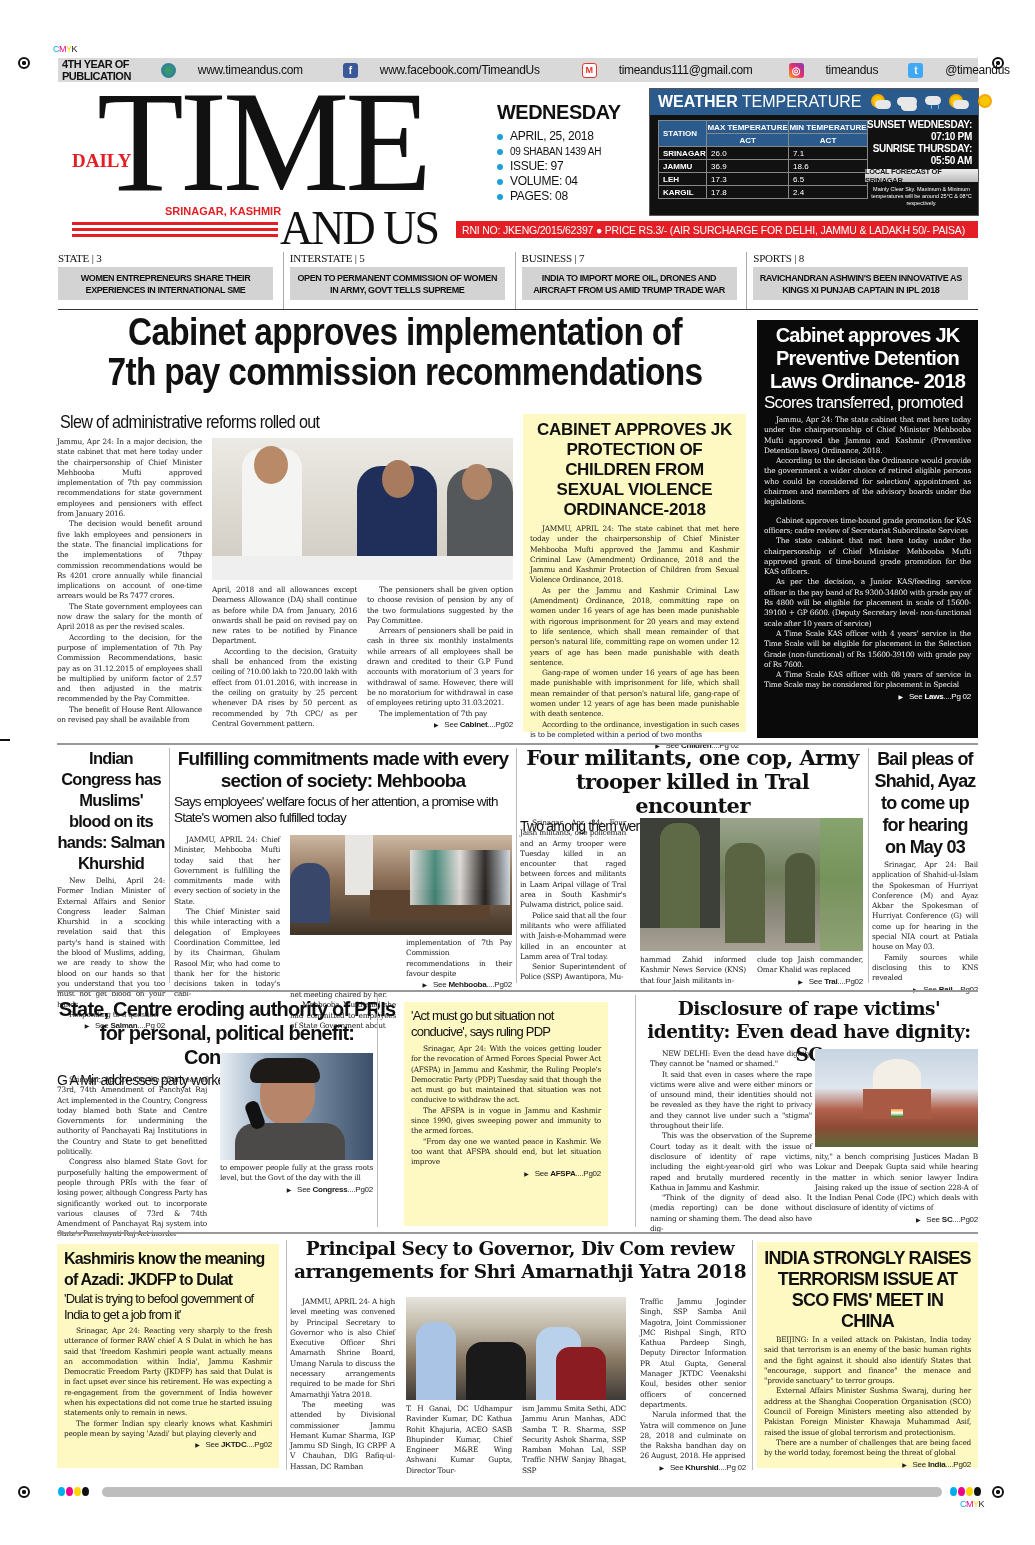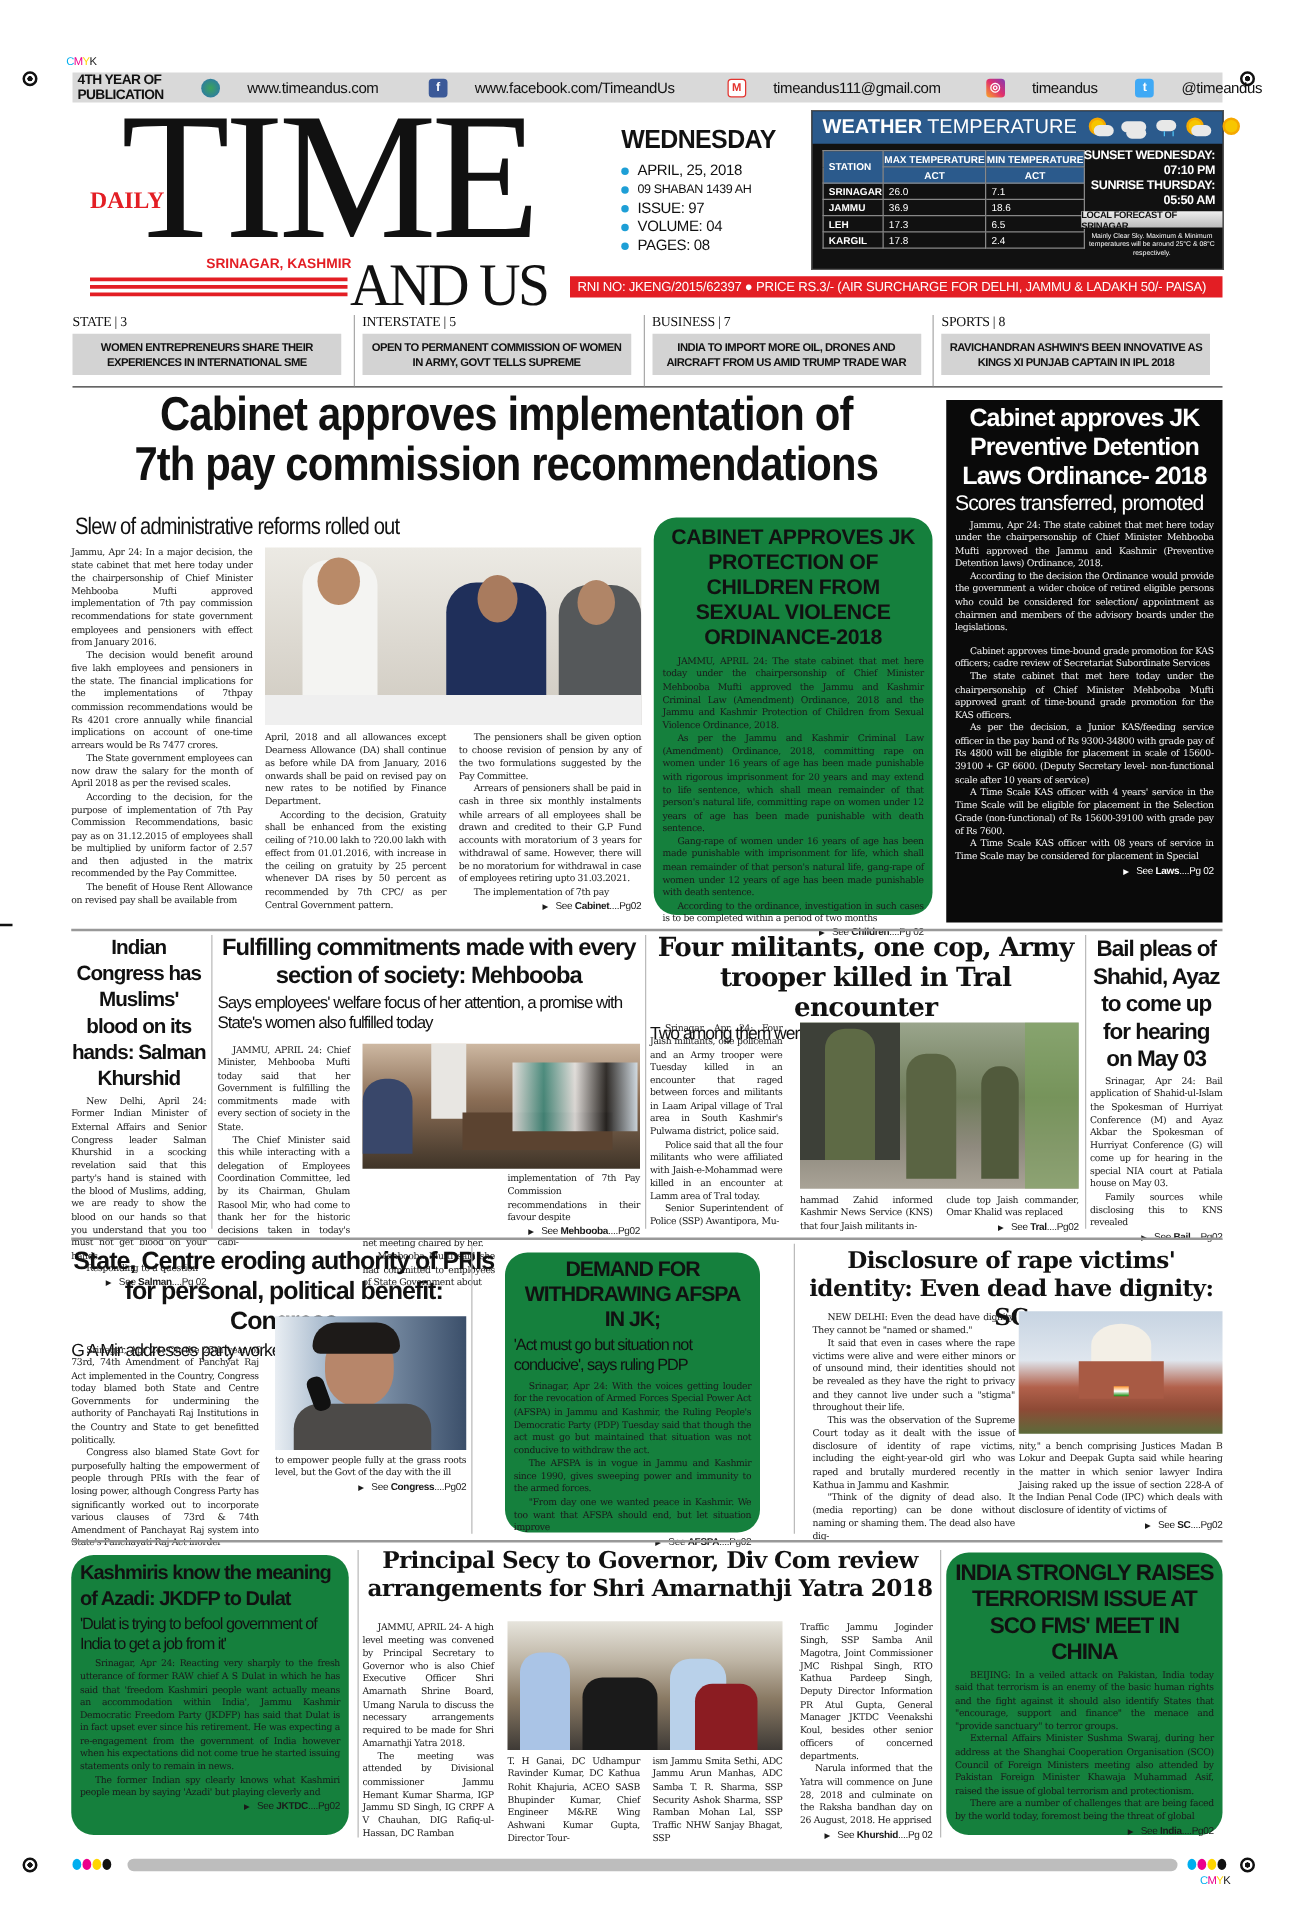--- a/index.html
+++ b/index.html
@@ -74,21 +74,21 @@
   .see { font-family: "Liberation Sans", sans-serif; font-size: 8px; text-align: right; margin-top: 1px; }
   .see .arrow { font-size: 6px; margin-right: 6px; }
   .see b { font-weight: 700; }
   .photo { position: absolute; overflow: hidden; }
   .cond { font-family: "Liberation Sans", sans-serif; font-weight: 700; letter-spacing: -0.8px; }
   .light { font-family: "Liberation Sans", sans-serif; font-weight: 400; letter-spacing: -0.8px; }
 
   .lead-head { left: 60px; top: 312px; width: 690px; text-align: center; font-size: 38px; line-height: 40px; transform: scaleX(0.88); transform-origin: center; }
   .lead-sub { left: 60px; top: 411px; font-size: 19px; transform: scaleX(0.85); transform-origin: left; }
 
-  .gbox { background: #15803d; border-radius: 18px; }
+  .gbox { background: #fef9c3; }
   .darkbox { background: #0a0a0a; color: #fff; }
 
   .hr { position: absolute; height: 1.5px; background: #999; }
   .vr { position: absolute; width: 1px; background: #bbb; }
 
   .footer-strip { left: 102px; top: 1487px; width: 840px; height: 10px; background: #bdbdbd; border-radius: 5px; }
   .dots { display: flex; gap: 1px; }
   .dots span { width: 7px; height: 9px; border-radius: 50%; display: inline-block; }
 </style>
 </head>
@@ -395,21 +395,20 @@
   <div style="position:absolute;left:15px;top:70px;width:110px;height:37px;background:#4c4a48;border-radius:20px 20px 0 0;"></div>
   <div style="position:absolute;left:28px;top:48px;width:14px;height:28px;background:#111;border-radius:6px;transform:rotate(-20deg);"></div>
 </div>
 <div class="abs body" style="left:220px;top:1163px;width:153px;">
   <p style="text-indent:0">to empower people fully at the grass roots level, but the Govt of the day with the ill</p>
   <div class="see"><span class="arrow">▶</span><span>See</span> <b>Congress</b><span>....Pg02</span></div>
 </div>
 <div class="vr" style="left:377px;top:995px;height:232px;"></div>
 
 <div class="abs gbox" style="left:404px;top:1002px;width:204px;height:224px;padding:4px 7px;">
-  <div class="cond" style="font-size:17px;line-height:20px;text-align:center;">DEMAND FOR WITHDRAWING AFSPA IN JK;</div>
   <div class="light" style="font-size:13px;line-height:16px;margin-top:2px;">'Act must go but situation not conducive', says ruling PDP</div>
   <div class="body" style="margin-top:4px;">
     <p>Srinagar, Apr 24: With the voices getting louder for the revocation of Armed Forces Special Power Act (AFSPA) in Jammu and Kashmir, the Ruling People's Democratic Party (PDP) Tuesday said that though the act must go but maintained that situation was not conducive to withdraw the act.</p>
     <p>The AFSPA is in vogue in Jammu and Kashmir since 1990, gives sweeping power and immunity to the armed forces.</p>
     <p>"From day one we wanted peace in Kashmir. We too want that AFSPA should end, but let situation improve</p>
     <div class="see"><span class="arrow">▶</span><span>See</span> <b>AFSPA</b><span>....Pg02</span></div>
   </div>
 </div>
 <div class="vr" style="left:635px;top:995px;height:232px;"></div>
 

